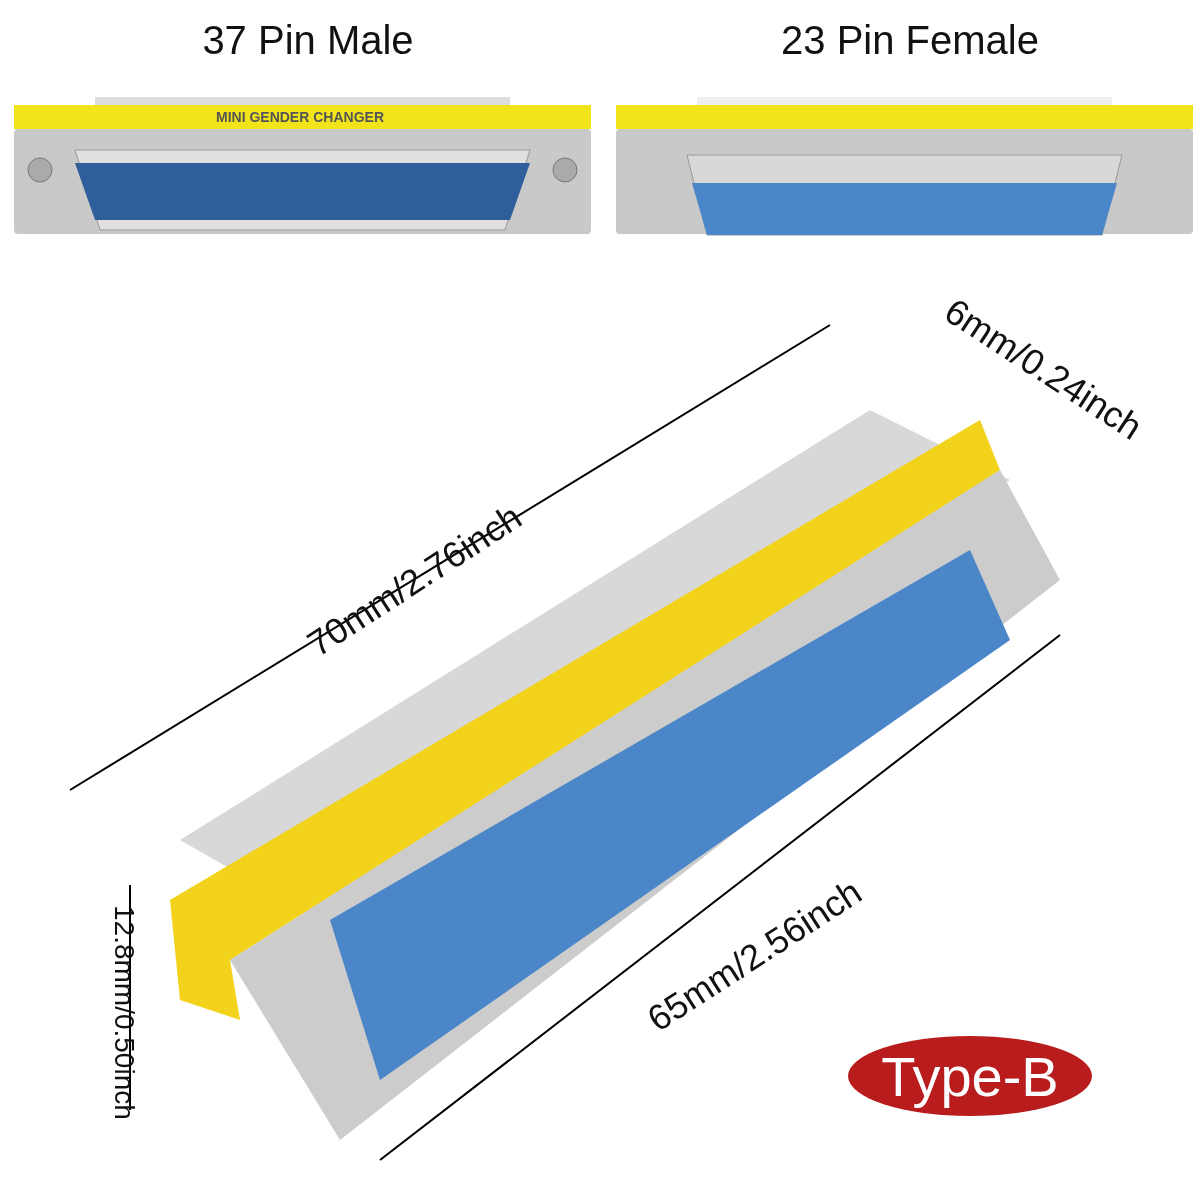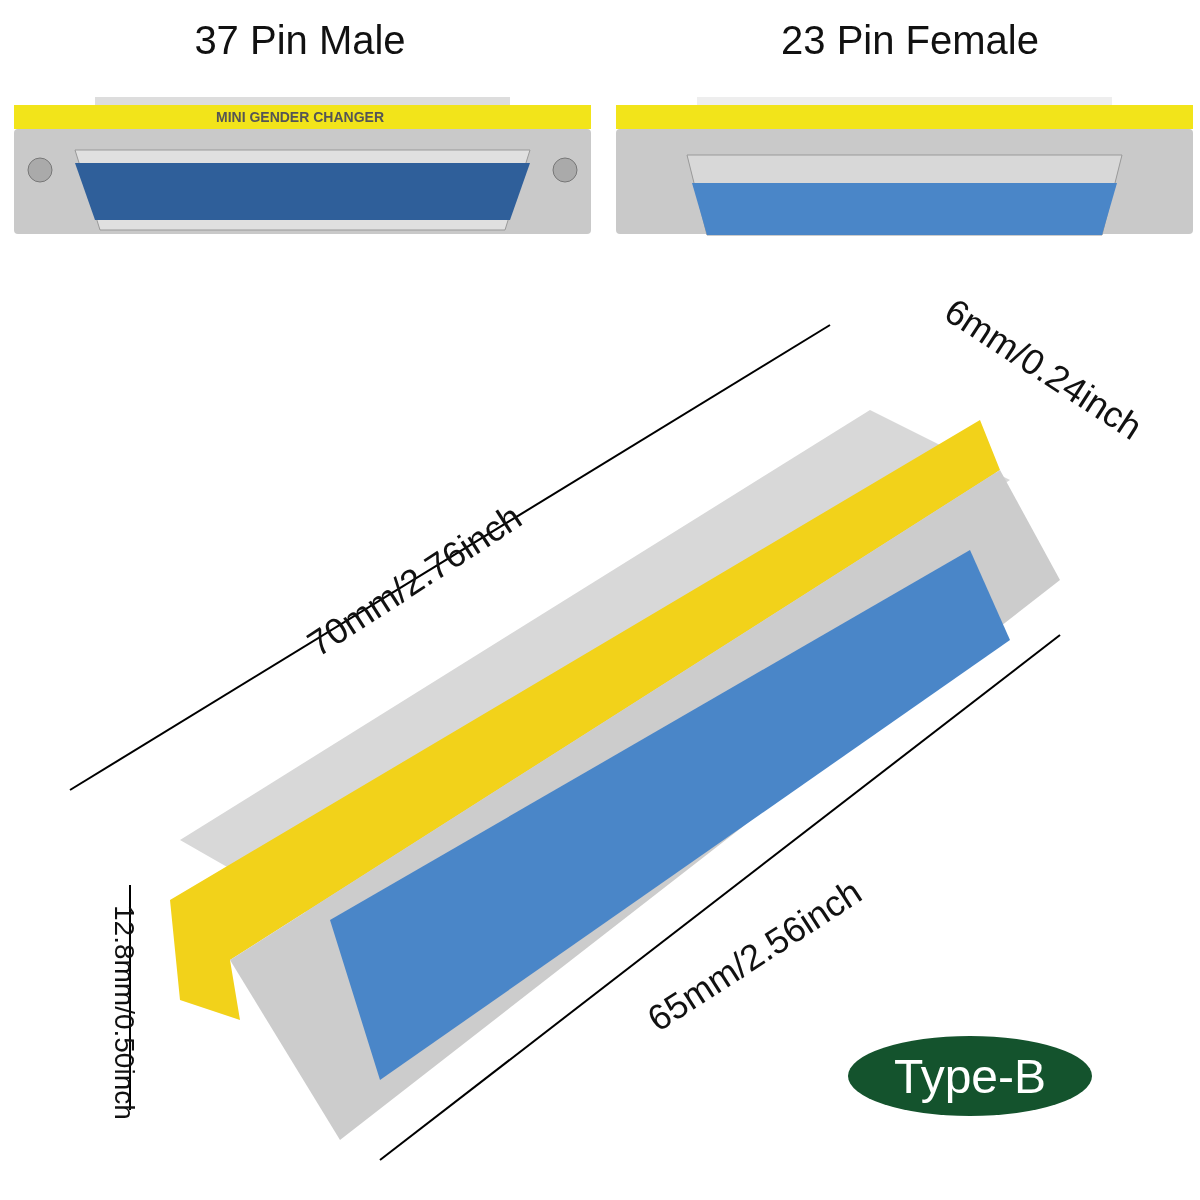--- a/index.html
+++ b/index.html
@@ -1,25 +1,25 @@
 <!DOCTYPE html>
 <html><head>
 <meta charset="utf-8">
 <style>
   html,body{margin:0;padding:0;background:#fff;}
   body{width:1200px;height:1200px;position:relative;overflow:hidden;font-family:"Liberation Sans",sans-serif;}
   .title{position:absolute;top:18px;font-size:40px;color:#111;text-align:center;}
   .photo{position:absolute;}
   .lbl{position:absolute;font-size:36px;color:#111;white-space:nowrap;transform-origin:left top;}
-  .badge{position:absolute;left:848px;top:1036px;width:244px;height:80px;border-radius:50%;background:#14532d;color:#fff;font-size:48px;display:flex;align-items:center;justify-content:center;}
+  .badge{position:absolute;left:848px;top:1036px;width:244px;height:80px;border-radius:50%;background:#b91c1c;color:#fff;font-size:56px;display:flex;align-items:center;justify-content:center;}
 </style>
 </head>
 <body>
 
-<div class="title" style="left:150px;width:300px;">37 Pin Male</div>
+<div class="title" style="left:158px;width:300px;">37 Pin Male</div>
 <div class="title" style="left:730px;width:360px;">23 Pin Female</div>
 
 <svg class="photo" style="left:10px;top:95px" width="585" height="150">
   <rect x="85" y="2" width="415" height="14" fill="#ddd"></rect>
   <rect x="4" y="10" width="577" height="24" fill="#f2e41a"></rect>
   <text x="290" y="27" font-size="14" font-weight="bold" fill="#555" text-anchor="middle" font-family="Liberation Sans, sans-serif">MINI GENDER CHANGER</text>
   <rect x="4" y="34" width="577" height="105" fill="#c9c9c9" rx="4"></rect>
   <circle cx="30" cy="75" r="12" fill="#aaa" stroke="#777"></circle>
   <circle cx="555" cy="75" r="12" fill="#aaa" stroke="#777"></circle>
   <path d="M65,55 L520,55 L495,135 L90,135 Z" fill="#e0e0e0" stroke="#999"></path>

